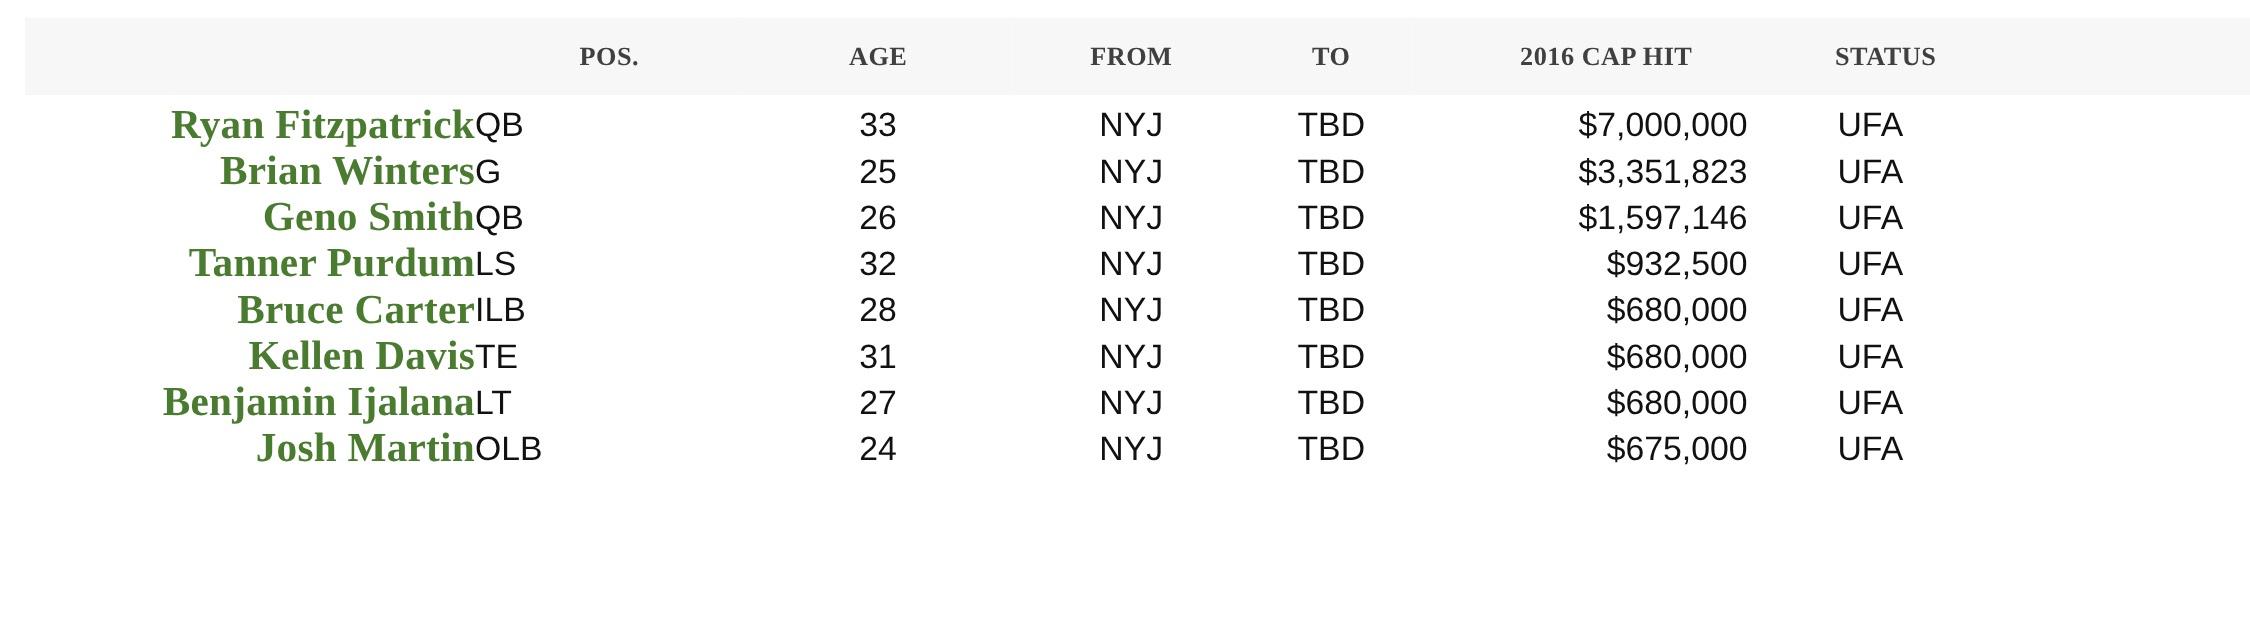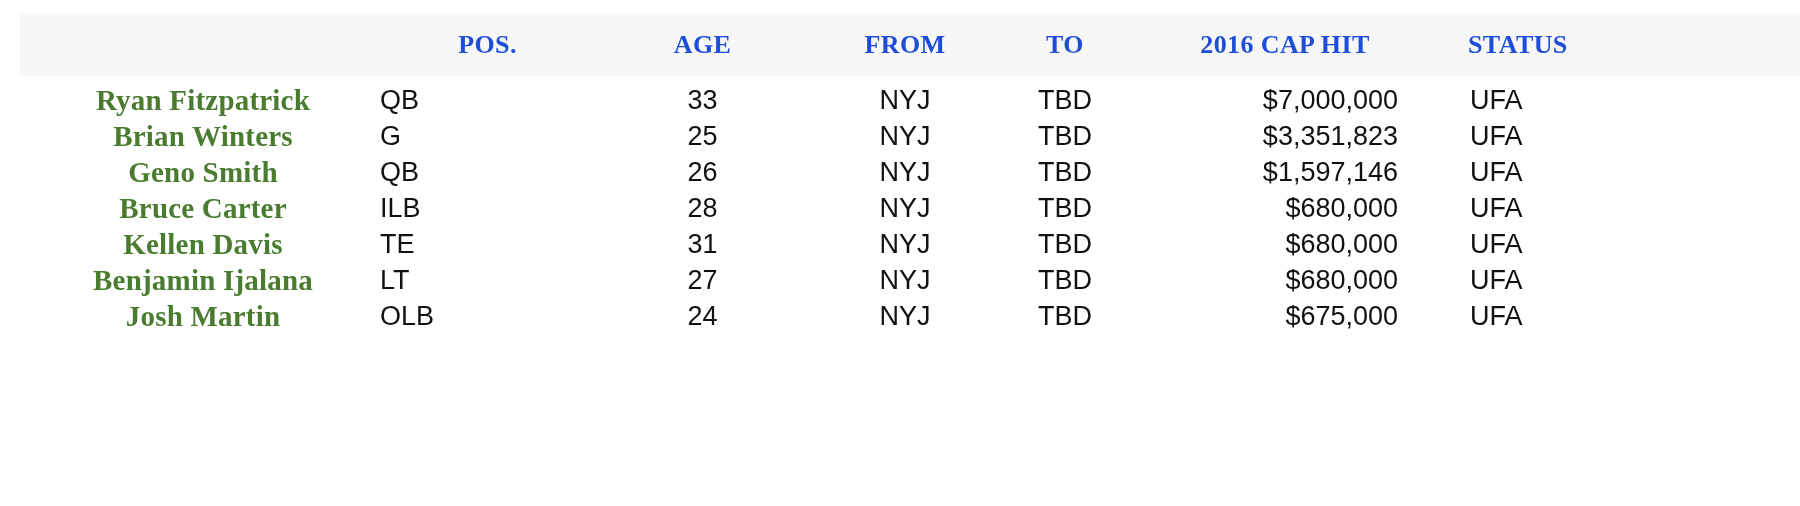--- a/index.html
+++ b/index.html
@@ -30,22 +30,22 @@
     table-layout: fixed;
   }
 
   
   thead tr {
     background: #f7f7f7;
   }
   thead th {
     font-family: "Liberation Serif", serif;
     font-weight: bold;
-    font-size: 26px;
-    color: #1d4ed8;
+    font-size: 21px;
+    color: #404040;
     padding: 13px 0 13px 0;
     height: 62px;
     box-sizing: border-box;
     vertical-align: middle;
     letter-spacing: 0.4px;
     border: none;
   }
   th.c-name   { text-align: left;   padding-left: 6px; }
   th.c-pos    { text-align: center; }
   th.c-age    { text-align: center; }
@@ -72,23 +72,23 @@
     padding: 0;
     border: none;
     vertical-align: middle;
     white-space: nowrap;
   }
   tbody tr:first-child td { padding-top: 6px; }
 
   td.player {
     font-family: "Liberation Serif", serif;
     font-weight: bold;
-    font-size: 29px;
+    font-size: 33px;
     color: #4a7c2f;
-    text-align: center;
+    text-align: right;
     padding-left: 6px;
     letter-spacing: 0.2px;
   }
   td.pos    { }
   td.age    { text-align: center; }
   td.from   { text-align: center; }
   td.to     { text-align: center; }
   td.cap    { text-align: right; padding-right: 42px; }
   td.status { text-align: left;  padding-left: 30px; }
 </style>
@@ -139,20 +139,29 @@
         <tr>
           <td class="player">Geno Smith</td>
           <td class="pos">QB</td>
           <td class="age">26</td>
           <td class="from">NYJ</td>
           <td class="to">TBD</td>
           <td class="cap">$1,597,146</td>
           <td class="status">UFA</td>
         </tr>
         <tr>
+          <td class="player">Tanner Purdum</td>
+          <td class="pos">LS</td>
+          <td class="age">32</td>
+          <td class="from">NYJ</td>
+          <td class="to">TBD</td>
+          <td class="cap">$932,500</td>
+          <td class="status">UFA</td>
+        </tr>
+        <tr>
           <td class="player">Bruce Carter</td>
           <td class="pos">ILB</td>
           <td class="age">28</td>
           <td class="from">NYJ</td>
           <td class="to">TBD</td>
           <td class="cap">$680,000</td>
           <td class="status">UFA</td>
         </tr>
         <tr>
           <td class="player">Kellen Davis</td>

